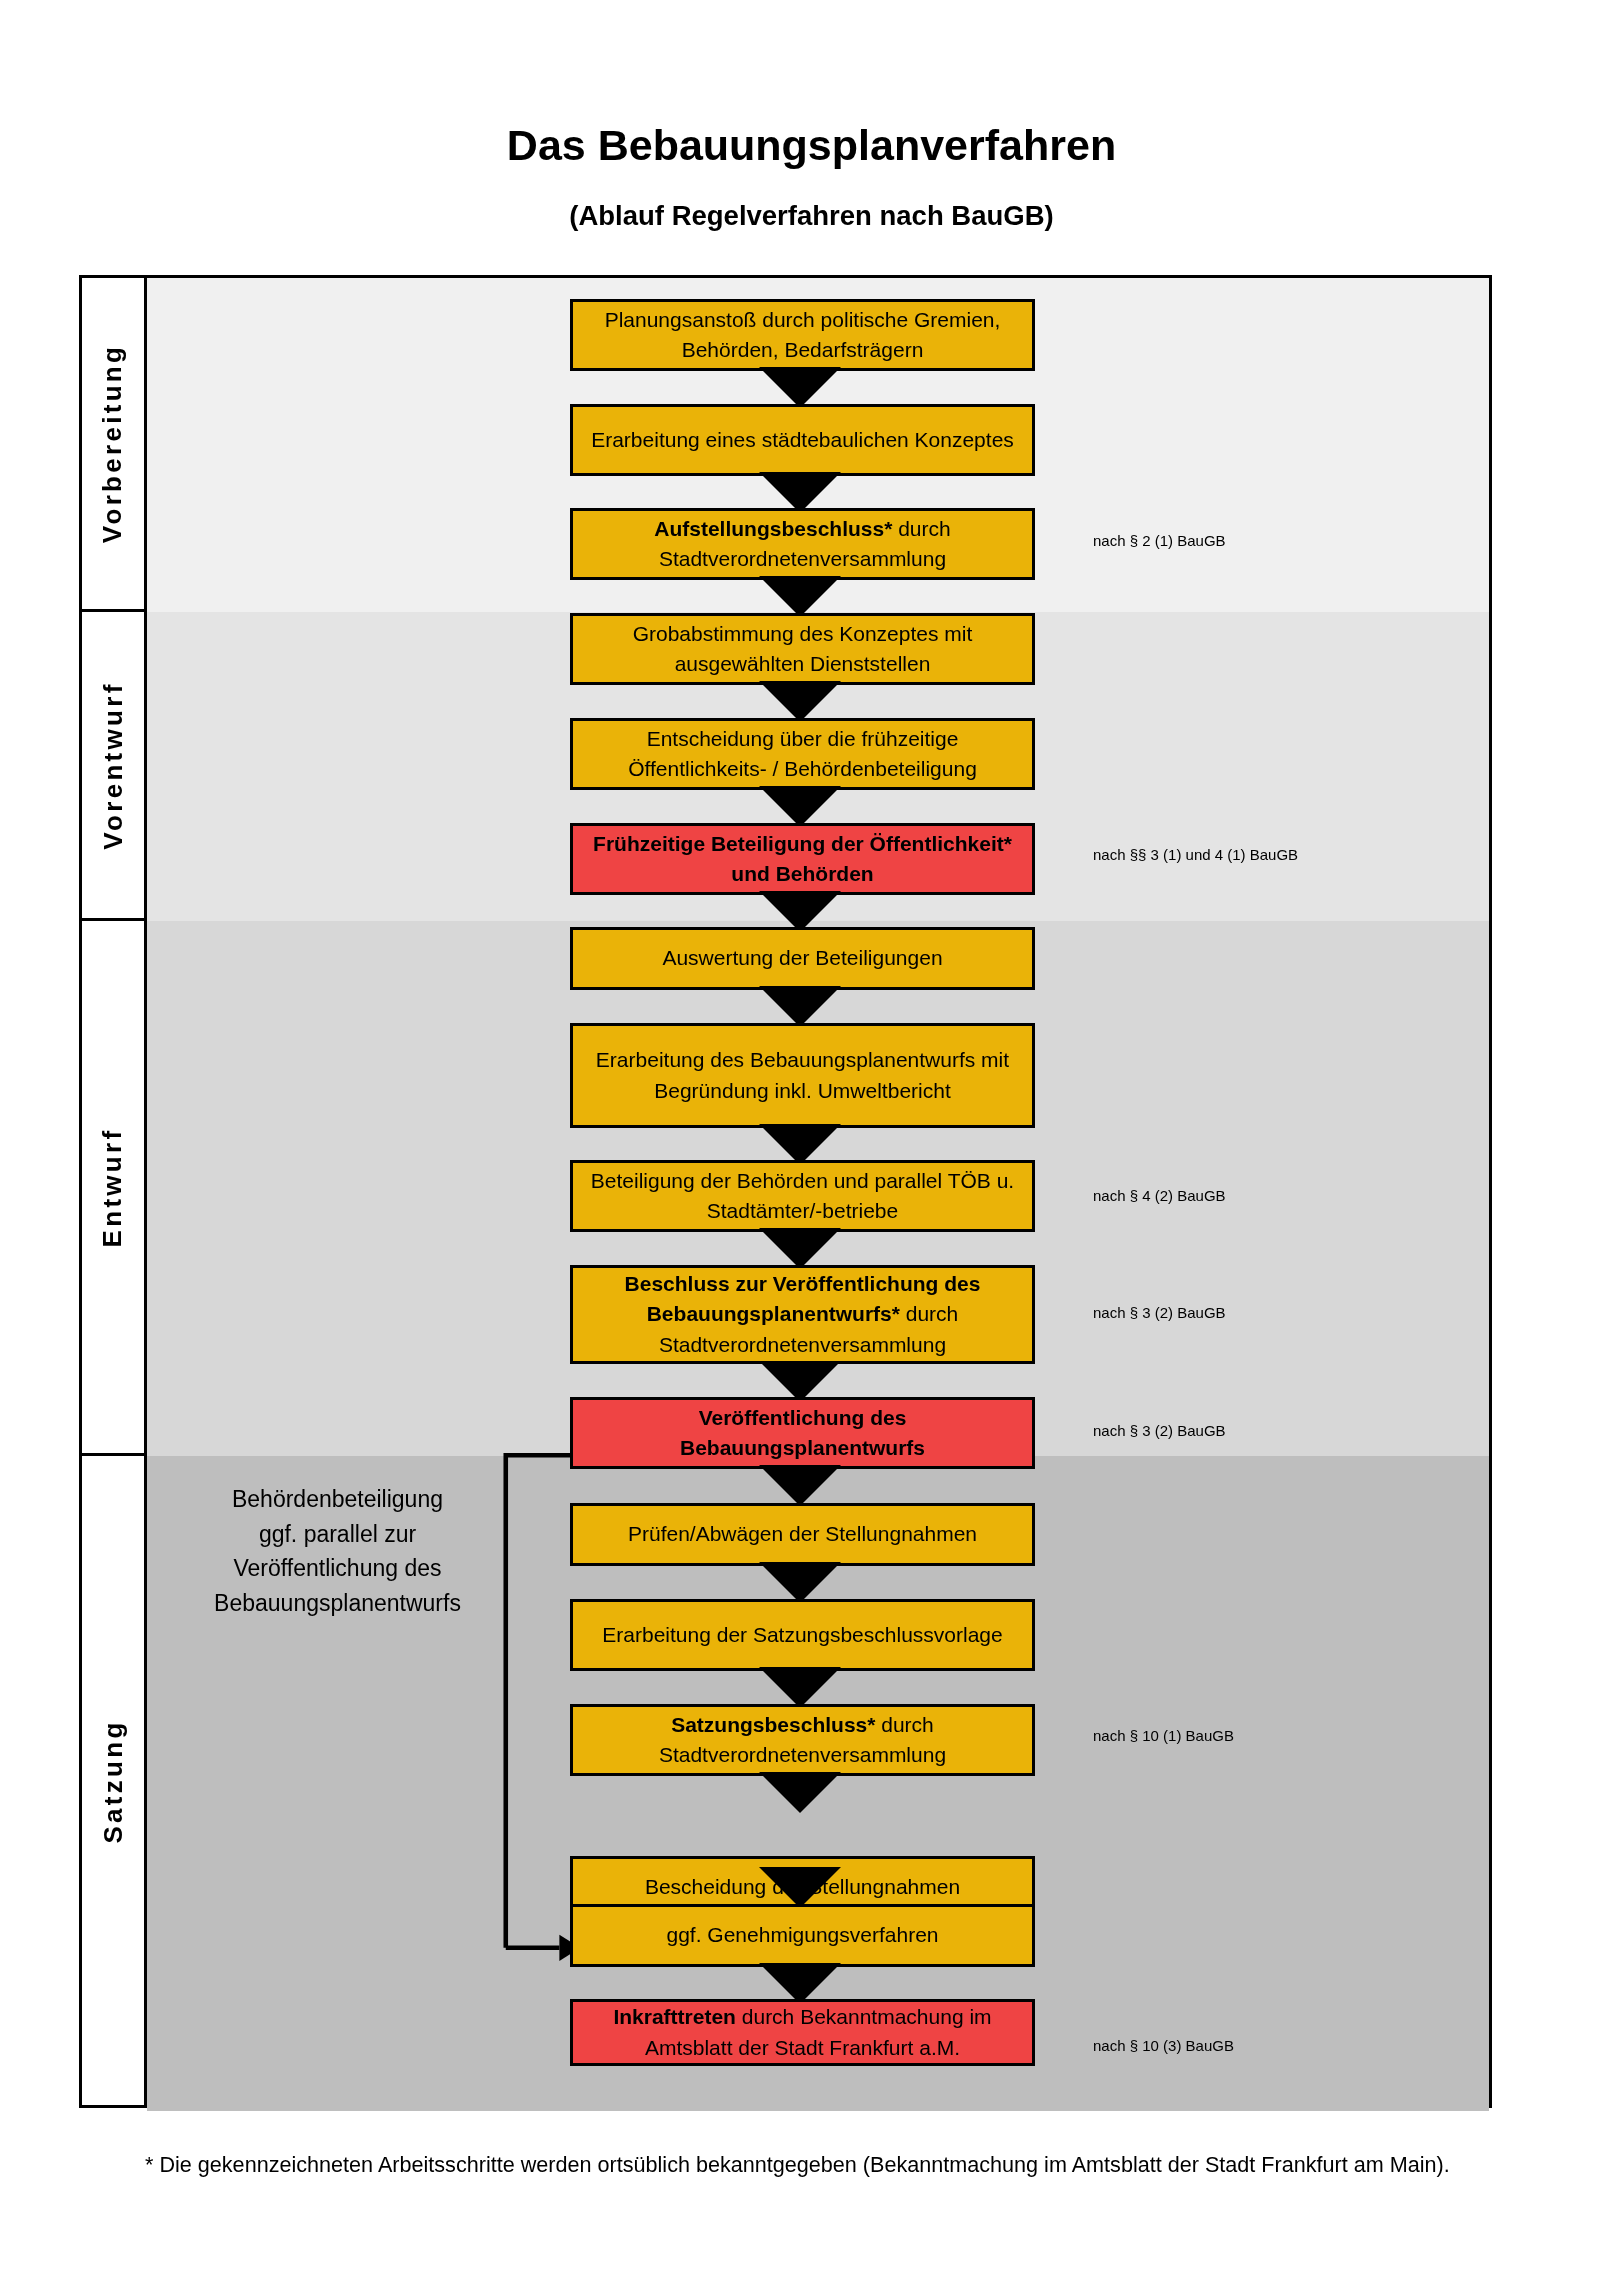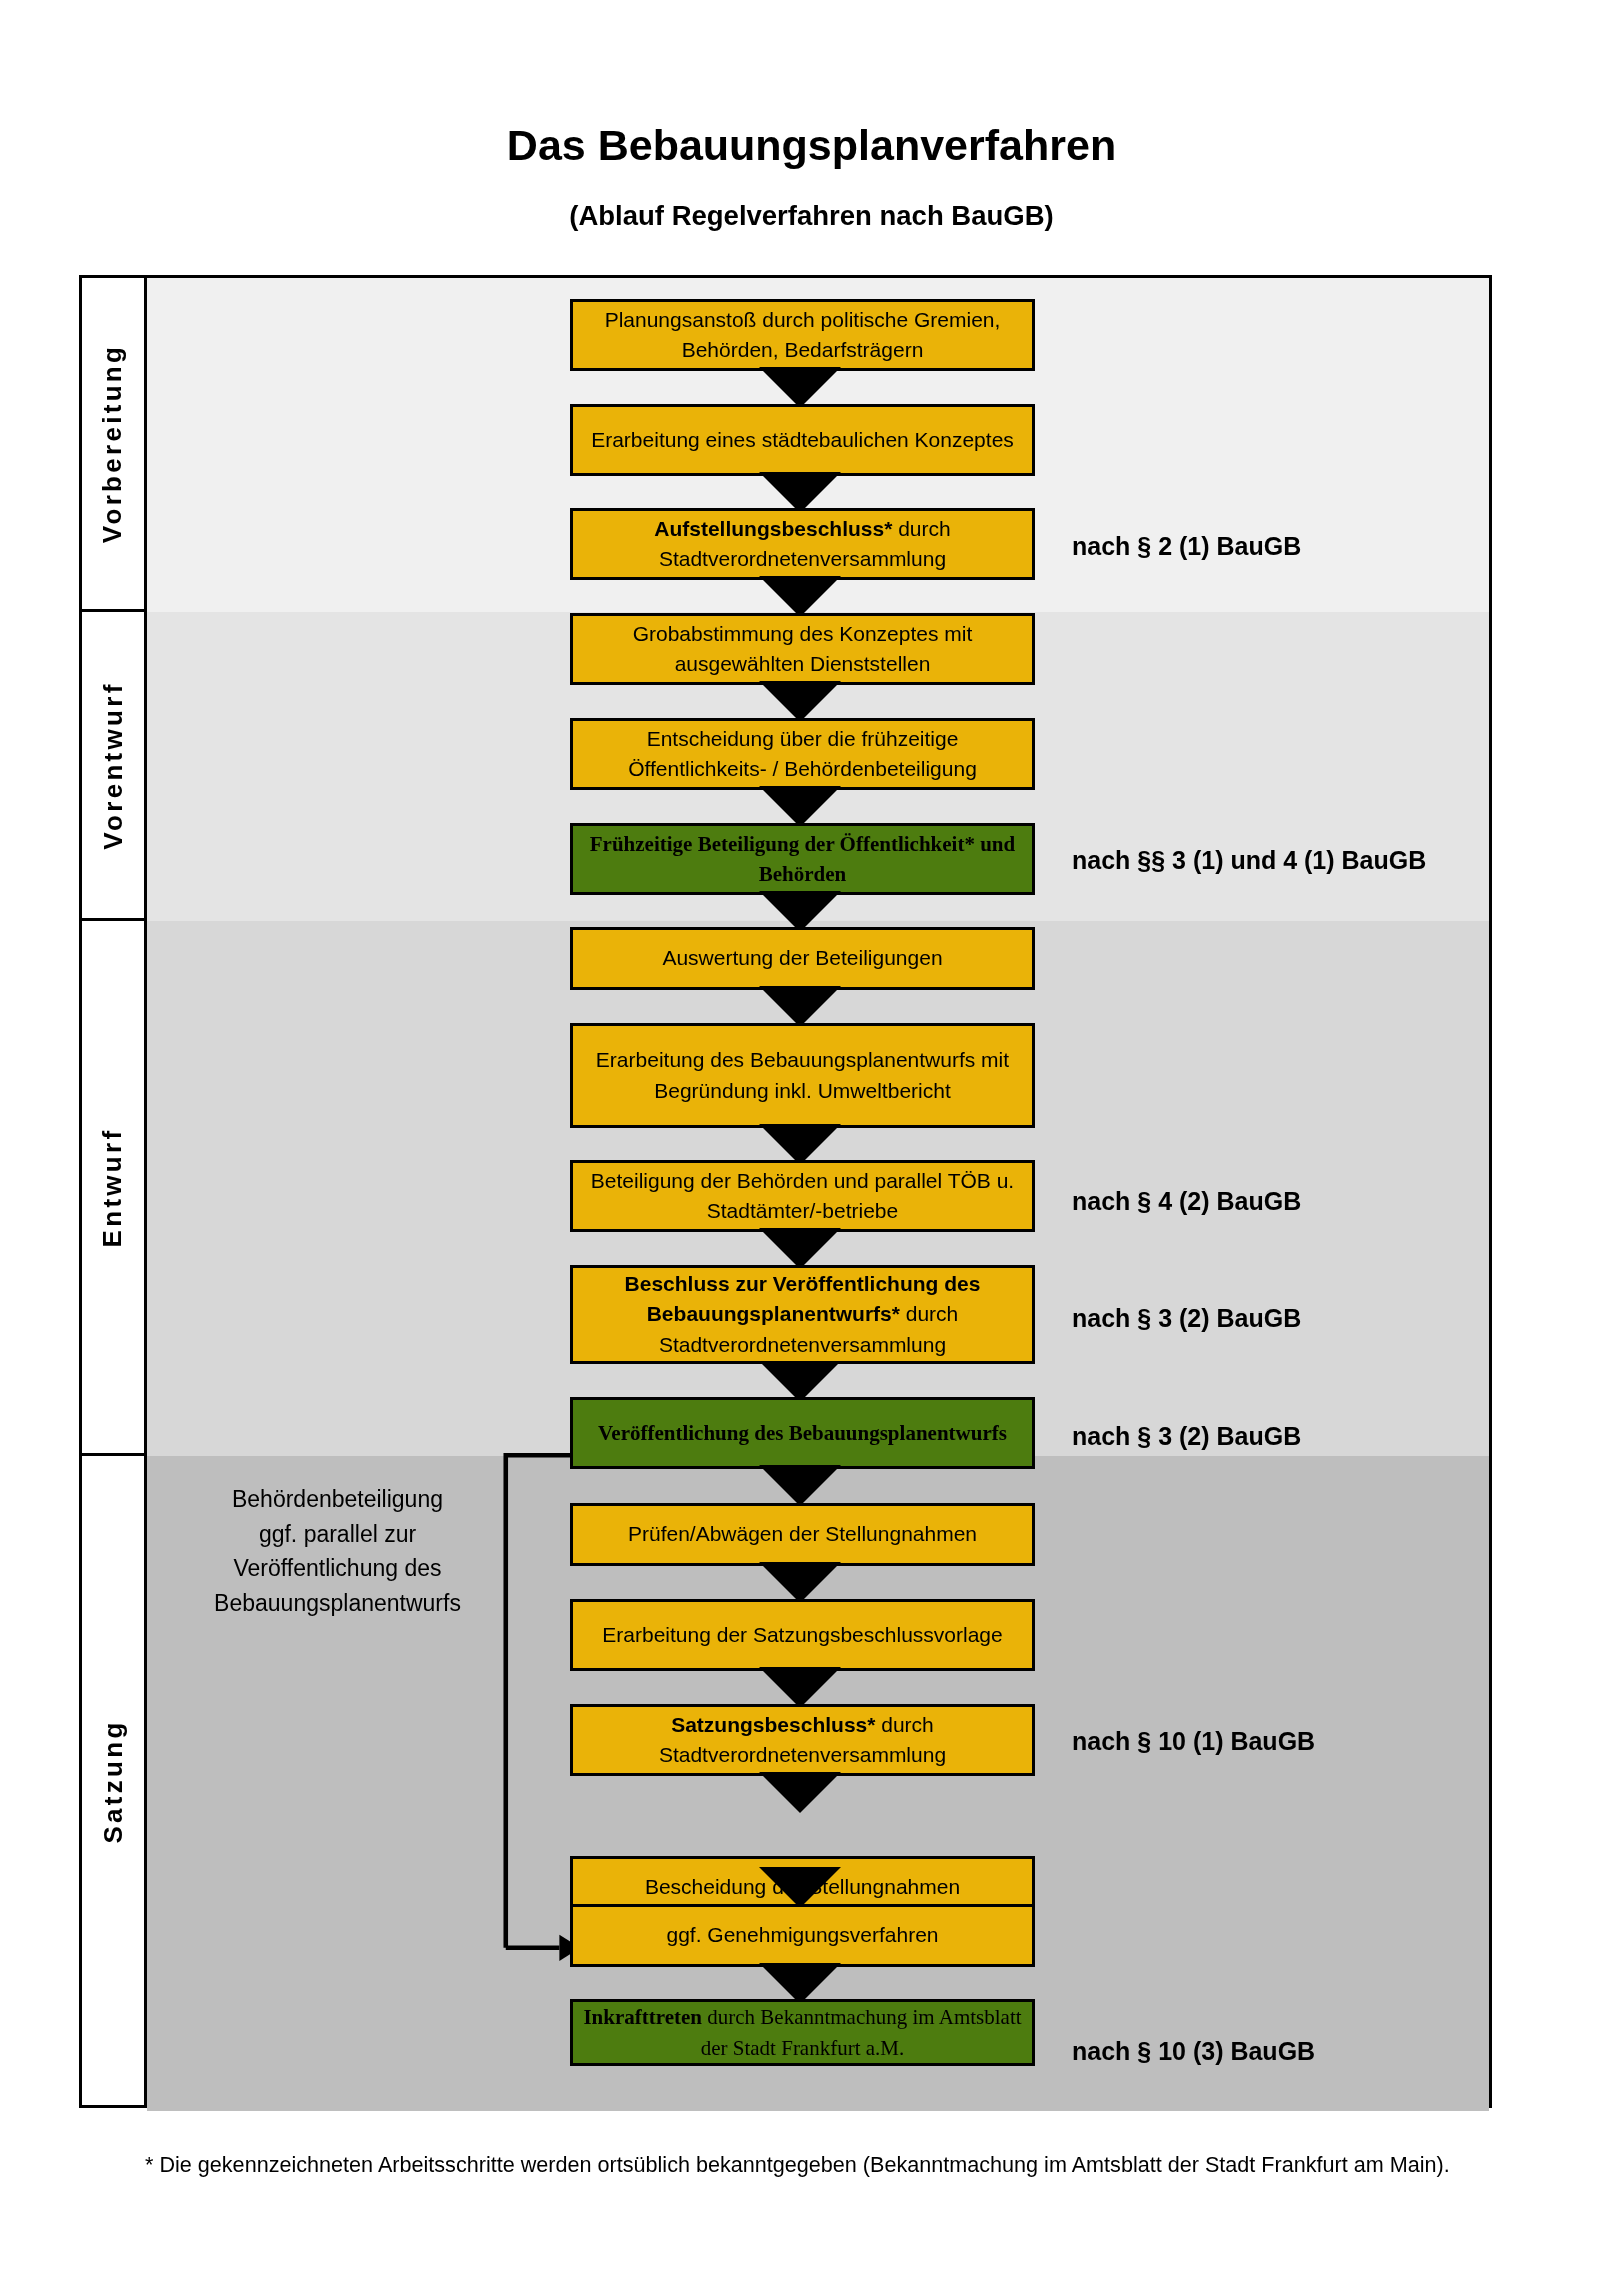--- a/index.html
+++ b/index.html
@@ -113,42 +113,41 @@
     border: 3.9px solid #000000;
     background: #eab308;
     display: flex;
     align-items: center;
     justify-content: center;
     text-align: center;
     font-size: 21px;
     line-height: 1.45;
     padding: 2.6px 6.5px;
   }
-  .pbox.blue { background: #4d7c0f; font-family: Liberation Serif, serif; }
+  .pbox.blue { background: #ef4444; }
   .pbox .t { display: block; }
   .pbox b { font-weight: bold; }
 
   
   .arrow-down {
     position: absolute;
     left: 677px;
     width: 0;
     height: 0;
     border-left: 41px solid transparent;
     border-right: 41px solid transparent;
     border-top: 41px solid #000000;
   }
 
   
   .note {
     position: absolute;
-    left: 990px;
-    font-size: 25px;
+    left: 1011px;
+    font-size: 15px;
     white-space: nowrap;
-    font-weight: bold;
   }
 
   
   #side-note {
     position: absolute;
     left: 115px;
     top: 1204px;
     width: 281px;
     text-align: center;
     font-size: 23px;

